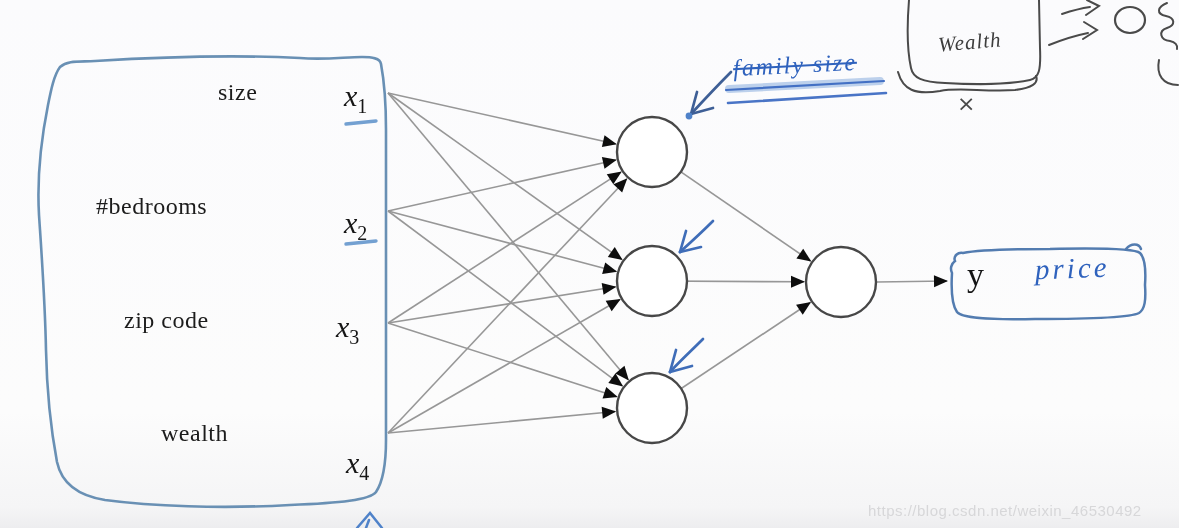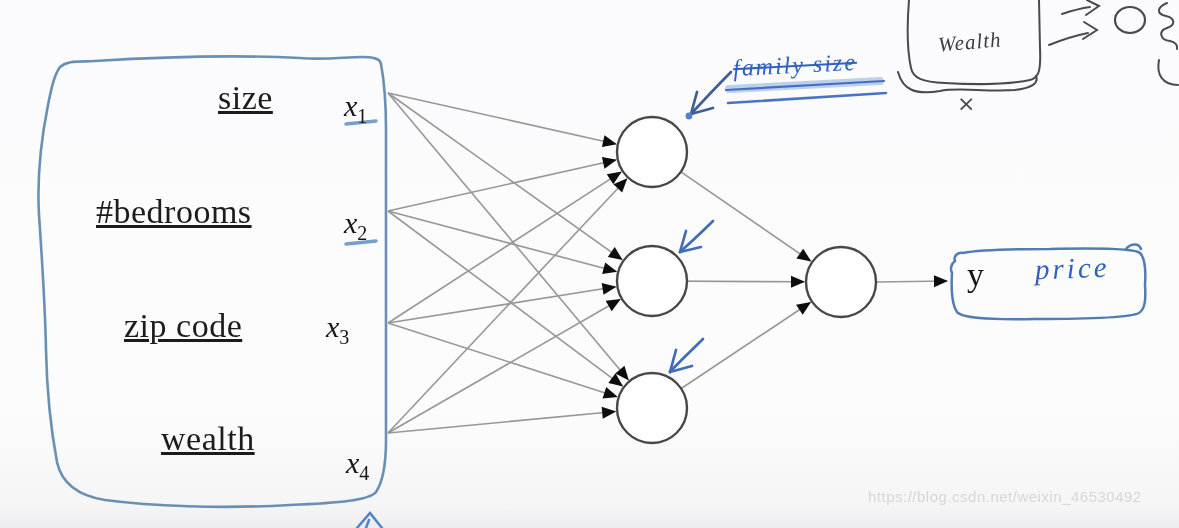--- a/index.html
+++ b/index.html
@@ -2,41 +2,41 @@
 <html><head>
 <meta charset="utf-8">
 <style>
   html,body{margin:0;padding:0;}
   .stage{
     position:relative; width:1179px; height:528px; overflow:hidden;
     background:linear-gradient(180deg,#fbfbfd 0%,#fcfcfc 78%,#f5f5f6 96%,#ededef 100%);
     font-family:"Liberation Serif","DejaVu Serif",serif;
   }
   .stage svg{position:absolute;left:0;top:0;}
-  .lbl{position:absolute;white-space:nowrap;color:#1c1c1c;font-size:34px;letter-spacing:.5px;text-decoration:underline;}
+  .lbl{position:absolute;white-space:nowrap;color:#1c1c1c;font-size:24px;letter-spacing:.5px;}
   .xvar{position:absolute;white-space:nowrap;color:#161616;font-size:30px;}
   .xvar i{font-style:italic;}
   .xvar sub{font-size:20px;line-height:0;}
   .out-y{position:absolute;white-space:nowrap;color:#141414;font-size:34px;}
   .hand-blue{
     position:absolute;white-space:nowrap;color:#2f62bd;
     font-style:italic;font-size:29px;letter-spacing:3px;
   }
   .strike-note{
     position:absolute;white-space:nowrap;color:#2f62bd;font-style:italic;
     font-size:24px;letter-spacing:2px;transform:rotate(-3deg);
     text-decoration:line-through;text-decoration-thickness:2px;
   }
   .hand-gray{
     position:absolute;white-space:nowrap;color:#3d3d3d;font-style:italic;
     font-size:21px;transform:rotate(-5deg);letter-spacing:1px;
   }
   .cross-mark{position:absolute;color:#4a4a4a;font-size:22px;font-family:"DejaVu Sans",sans-serif;}
   .watermark{
-    position:absolute;left:868px;top:488px;white-space:nowrap;
+    position:absolute;left:868px;top:502px;white-space:nowrap;
     font-family:"Liberation Sans","DejaVu Sans",sans-serif;
     font-size:15px;color:#d7d7d9;letter-spacing:.5px;
   }
 </style>
 </head>
 <body>
 
 <div class="stage">
 
   <svg width="1179" height="528" viewBox="0 0 1179 528">
@@ -132,23 +132,23 @@
       <path d="M 357,528 L 370,513 L 382,528"></path>
       <path d="M 369,520 L 366,528"></path>
     </g>
   </svg>
 
   <span class="lbl" style="left:218px;top:79px">size</span>
   <span class="lbl" style="left:124px;top:307px">zip code</span>
   <span class="lbl" style="left:96px;top:193px">#bedrooms</span>
   <span class="lbl" style="left:161px;top:420px">wealth</span>
 
-  <span class="xvar" style="left:344px;top:89px"><i>x</i><sub>1</sub></span>
+  <span class="xvar" style="left:344px;top:79px"><i>x</i><sub>1</sub></span>
   <span class="xvar" style="left:344px;top:206px"><i>x</i><sub>2</sub></span>
-  <span class="xvar" style="left:326px;top:310px"><i>x</i><sub>3</sub></span>
+  <span class="xvar" style="left:336px;top:310px"><i>x</i><sub>3</sub></span>
   <span class="xvar" style="left:346px;top:446px"><i>x</i><sub>4</sub></span>
 
   <span class="out-y" style="left:967px;top:256px">y</span>
   <span class="hand-blue" style="left:1035px;top:252px;transform:rotate(-2deg)">price</span>
 
   <span class="strike-note" style="left:733px;top:52px">family size</span>
 
   <span class="hand-gray" style="left:938px;top:30px">Wealth</span>
   <span class="cross-mark" style="left:957px;top:91px">×</span>
 

